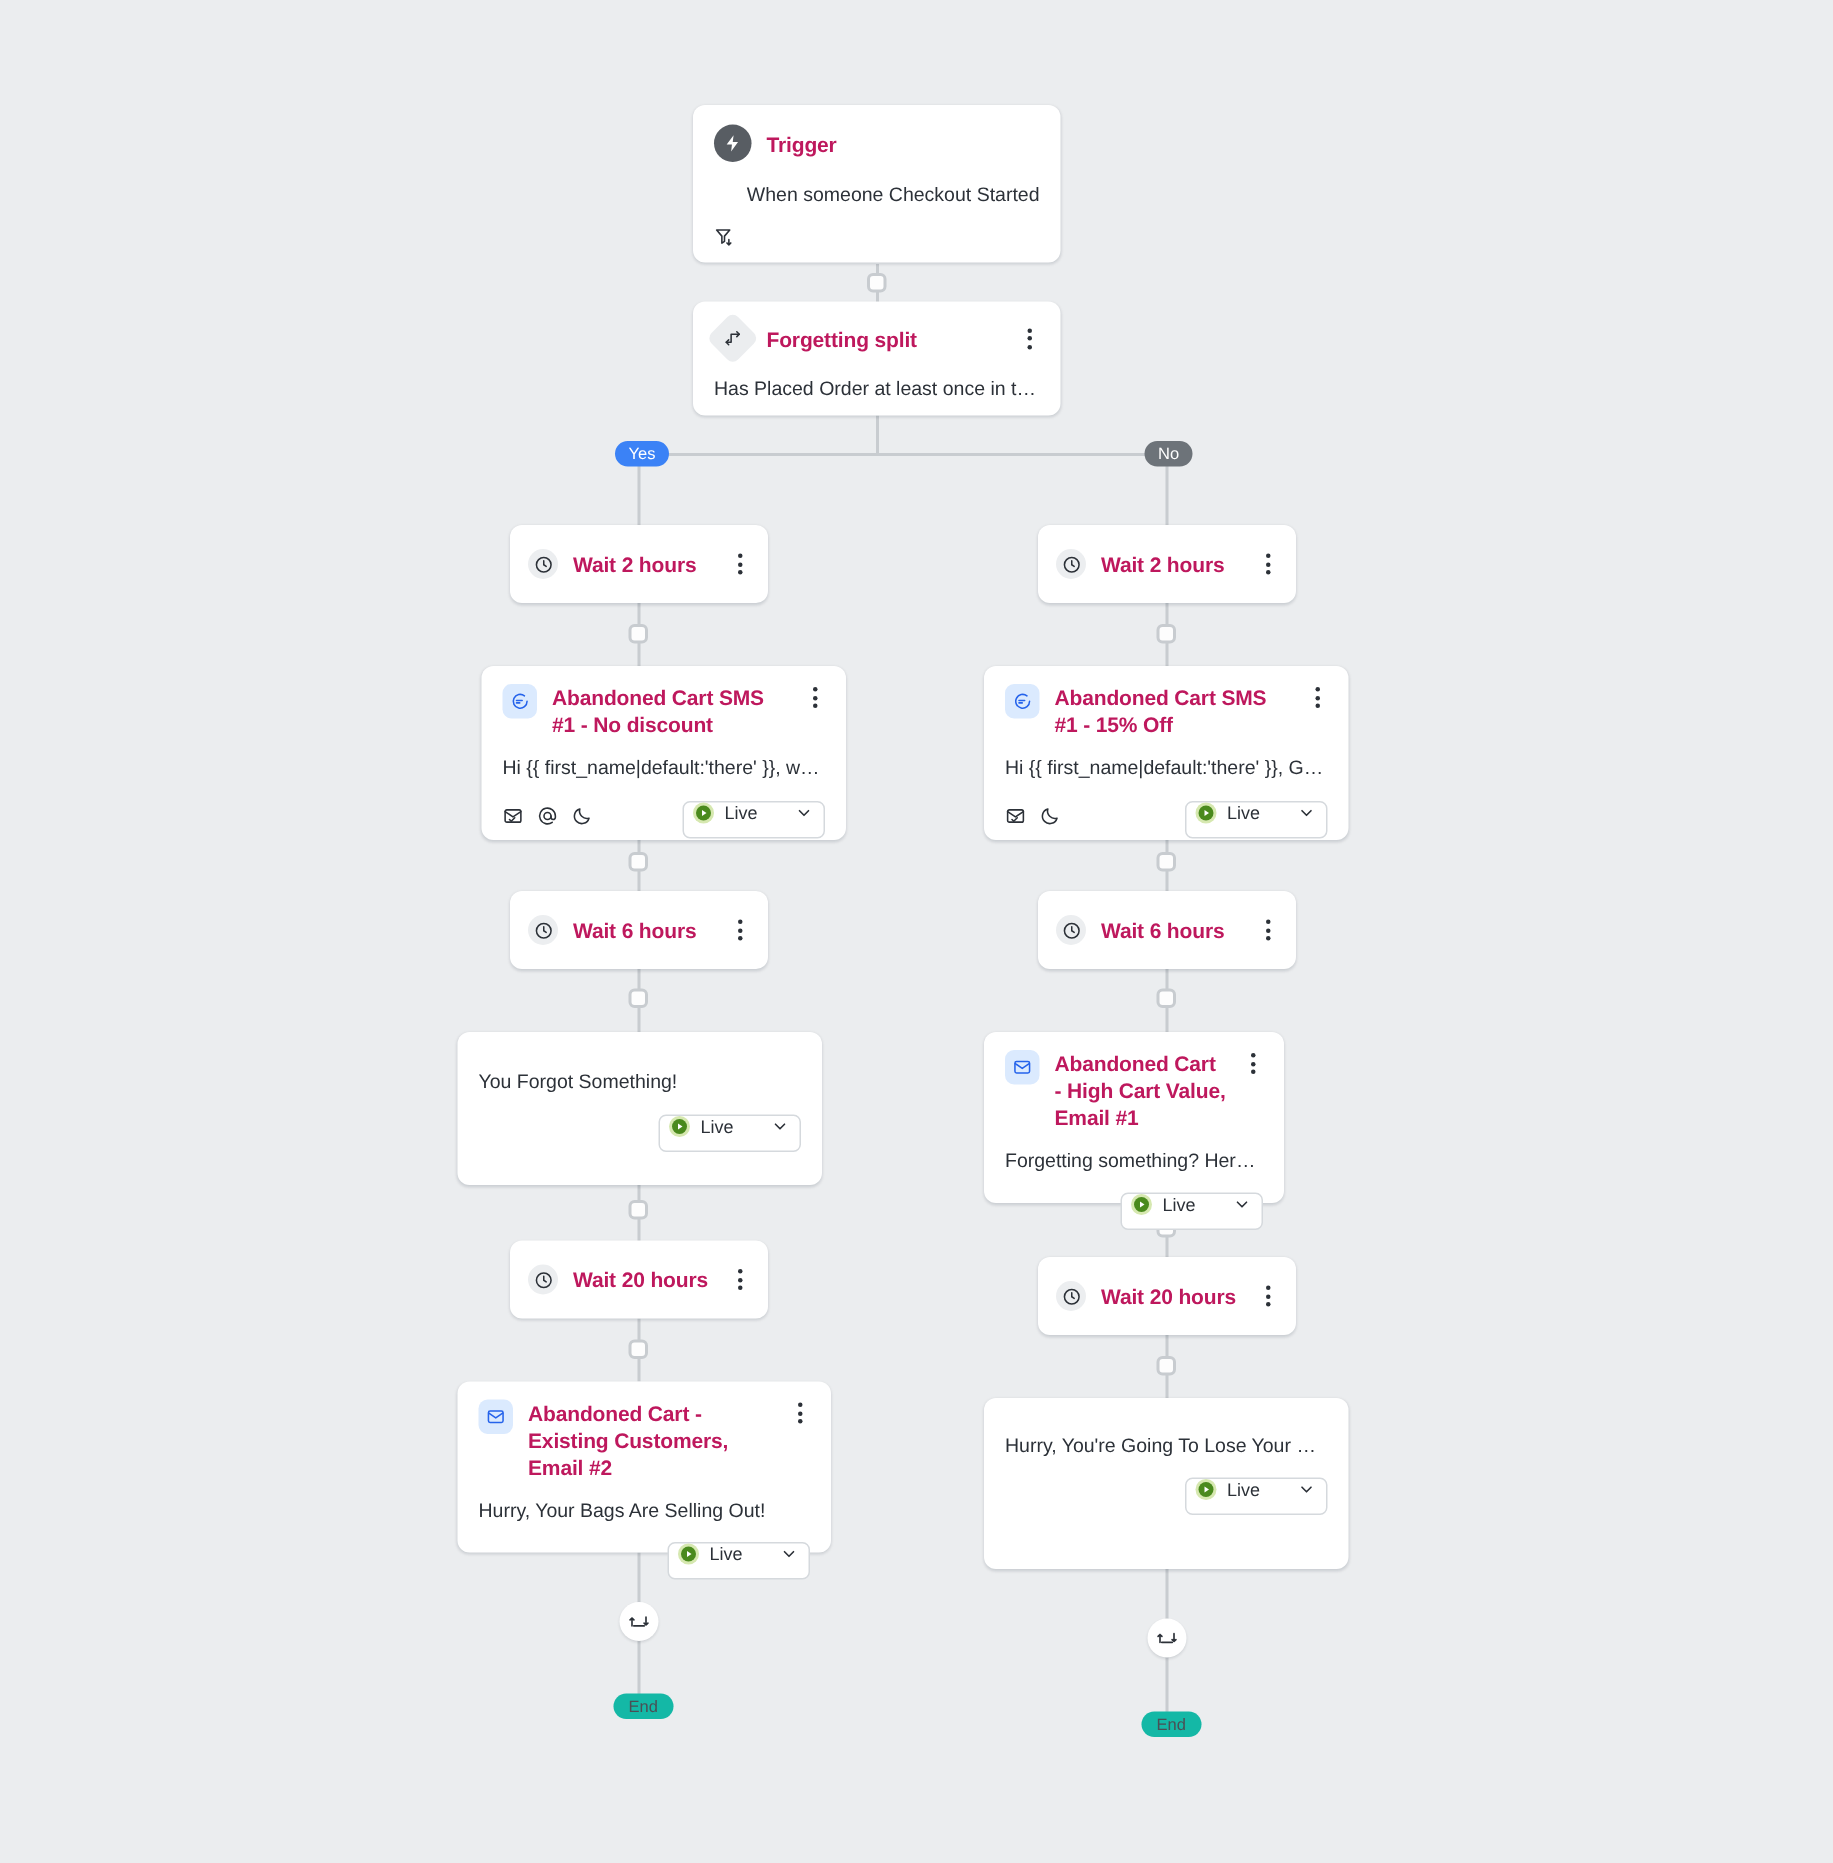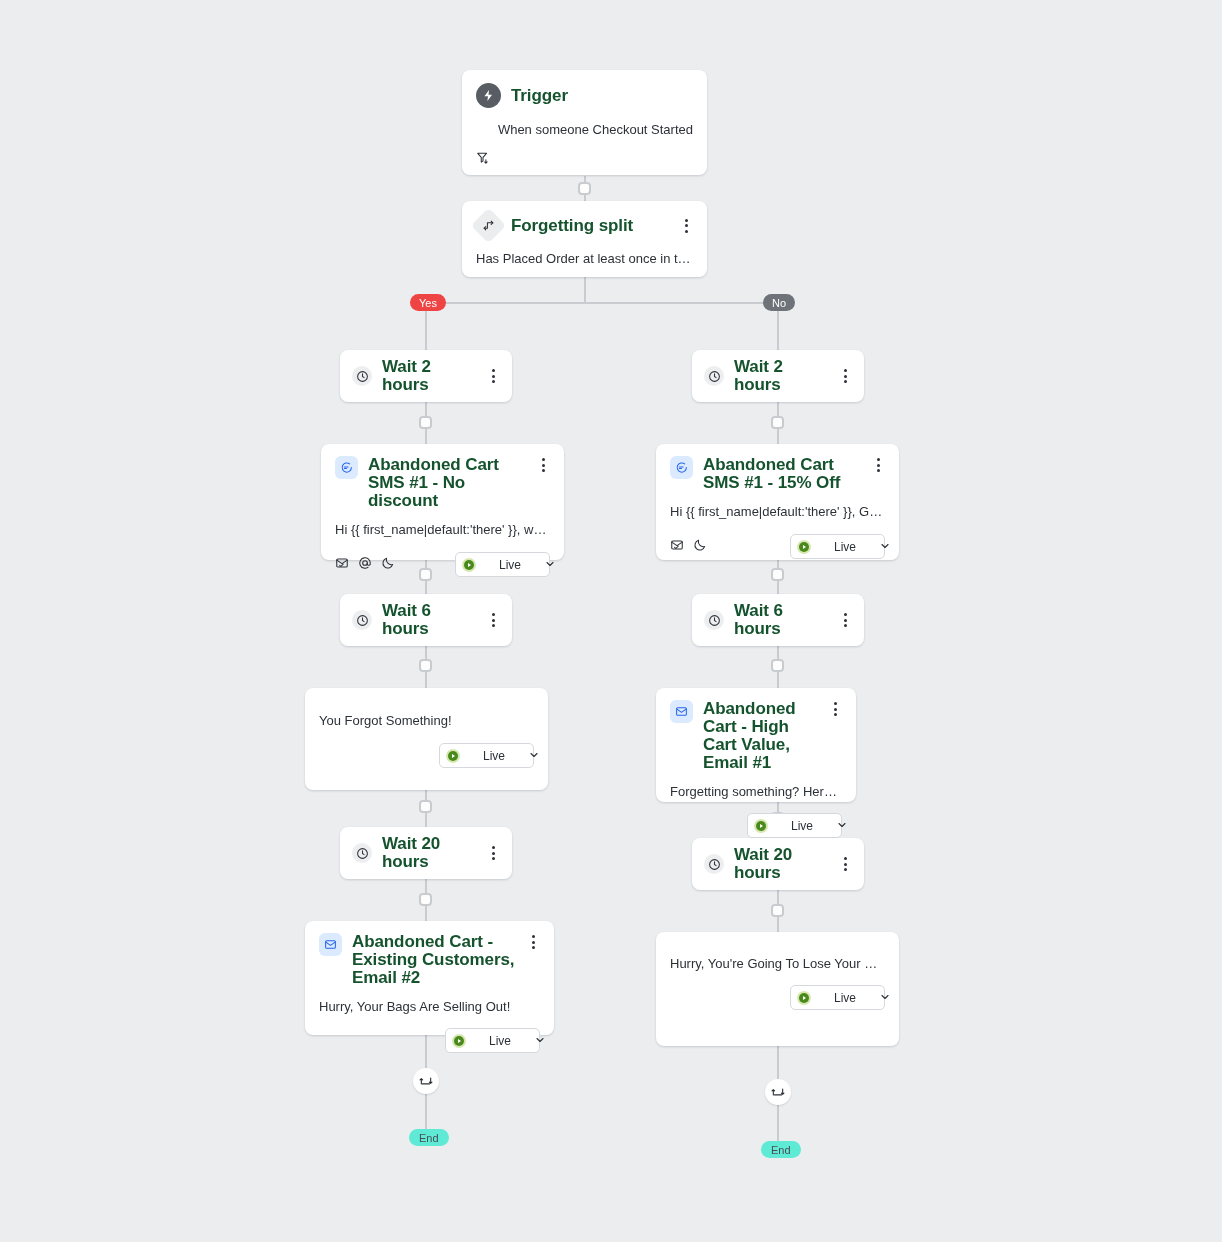--- a/index.html
+++ b/index.html
@@ -42,23 +42,23 @@
     background: #ffffff;
     border-radius: 8px;
     box-shadow: 0 1px 2px rgba(16,24,40,.09), 0 1px 3px rgba(16,24,40,.07);
   }
   .card-head {
     display: flex;
     align-items: flex-start;
     gap: 10px;
   }
   .card-title {
-    font-size: 17px;
+    font-size: 14px;
     font-weight: bold;
-    color: #14532d;
+    color: #be185d;
     line-height: 18px;
     letter-spacing: -0.1px;
     flex: 1;
   }
   .card-sub {
     font-size: 13px;
     color: #2c3138;
     line-height: 17px;
     white-space: nowrap;
     overflow: hidden;
@@ -110,22 +110,21 @@
   
   .chan-row {
     display: flex;
     align-items: center;
     gap: 9px;
   }
 
   
   .live {
     display: flex;
-    align-items: center;
-    gap: 23px;
+    gap: 7px;
     height: 25px;
     padding: 0 7px 0 6px;
     border: 1px solid #d5d9dd;
     border-radius: 5px;
     background: #fff;
     cursor: pointer;
   }
   .live-dot {
     width: 14px; height: 14px; border-radius: 50%;
     background: #d6e8b0;
@@ -152,39 +151,39 @@
     position: absolute;
     height: 17px;
     padding: 0 9px;
     border-radius: 9px;
     font-size: 11px;
     color: #fff;
     display: flex;
     align-items: center;
     justify-content: center;
   }
-  .branch-yes { background: #ef4444; }
+  .branch-yes { background: #3b82f6; }
   .branch-no  { background: #6d7379; }
 
   
   .loop-btn {
     position: absolute;
     width: 26px; height: 26px;
     border-radius: 50%;
     background: #fff;
     box-shadow: 0 1px 2px rgba(16,24,40,.13);
     display: flex; align-items: center; justify-content: center;
     cursor: pointer;
   }
   .end-pill {
     position: absolute;
     height: 17px;
     padding: 0 10px;
     border-radius: 9px;
-    background: #5eead4;
+    background: #14b8a6;
     color: #4a4f55;
     font-size: 11px;
     display: flex; align-items: center; justify-content: center;
   }
 </style>
 </head>
 <body>
 
 <div id="canvas">
 

